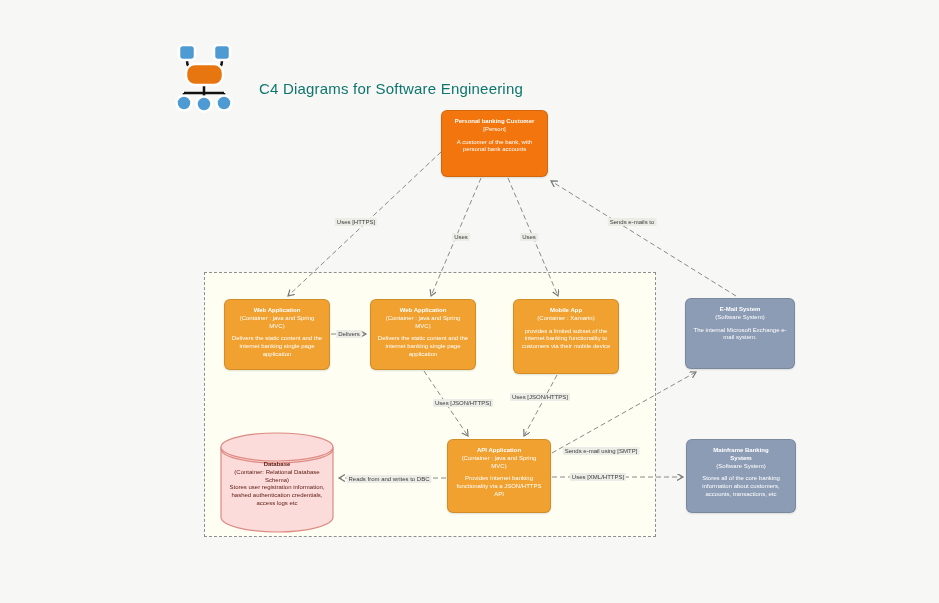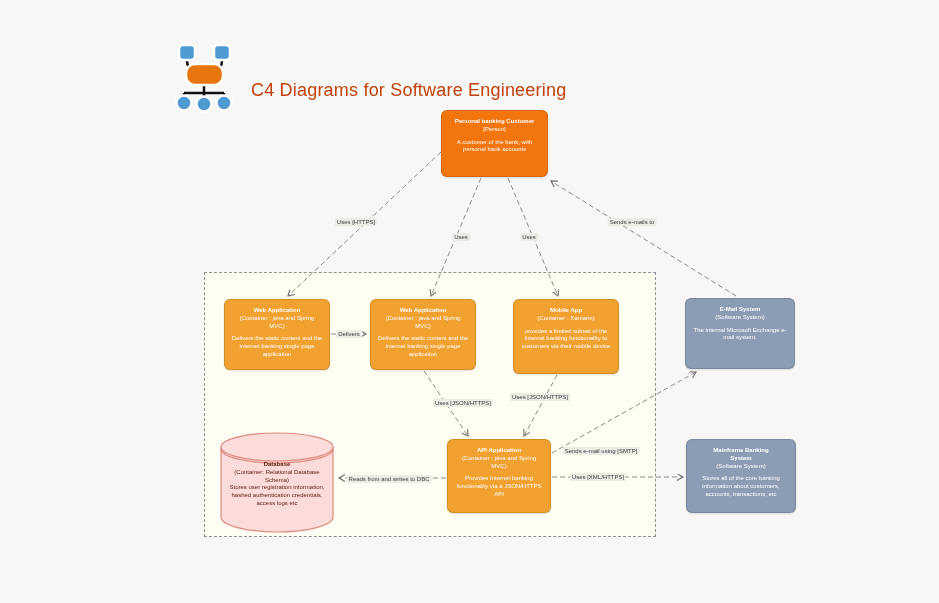--- a/index.html
+++ b/index.html
@@ -1,21 +1,21 @@
 <!DOCTYPE html>
 <html><head>
 <meta charset="utf-8">
 <style>
   html,body{margin:0;padding:0;background:#e9e9e9;}
   .canvas{
     position:relative;width:939px;height:603px;background:#f7f7f5;
     font-family:"Liberation Sans",sans-serif;overflow:hidden;margin:0 auto;
   }
   .page-title{
-    position:absolute;left:251px;top:80px;font-size:18px;color:#c2410c;
+    position:absolute;left:259px;top:80px;font-size:15px;color:#0f766e;
     letter-spacing:.2px;font-weight:400;
   }
   .logo{position:absolute;left:170px;top:40px;width:66px;height:74px;}
   .boundary{
     position:absolute;left:204px;top:272px;width:452px;height:265px;
     background:#fffef2;border:1px dashed #8f8f8f;box-sizing:border-box;
   }
   .edges-svg{position:absolute;left:0;top:0;pointer-events:none;}
   .node{
     position:absolute;box-sizing:border-box;border-radius:6px;

